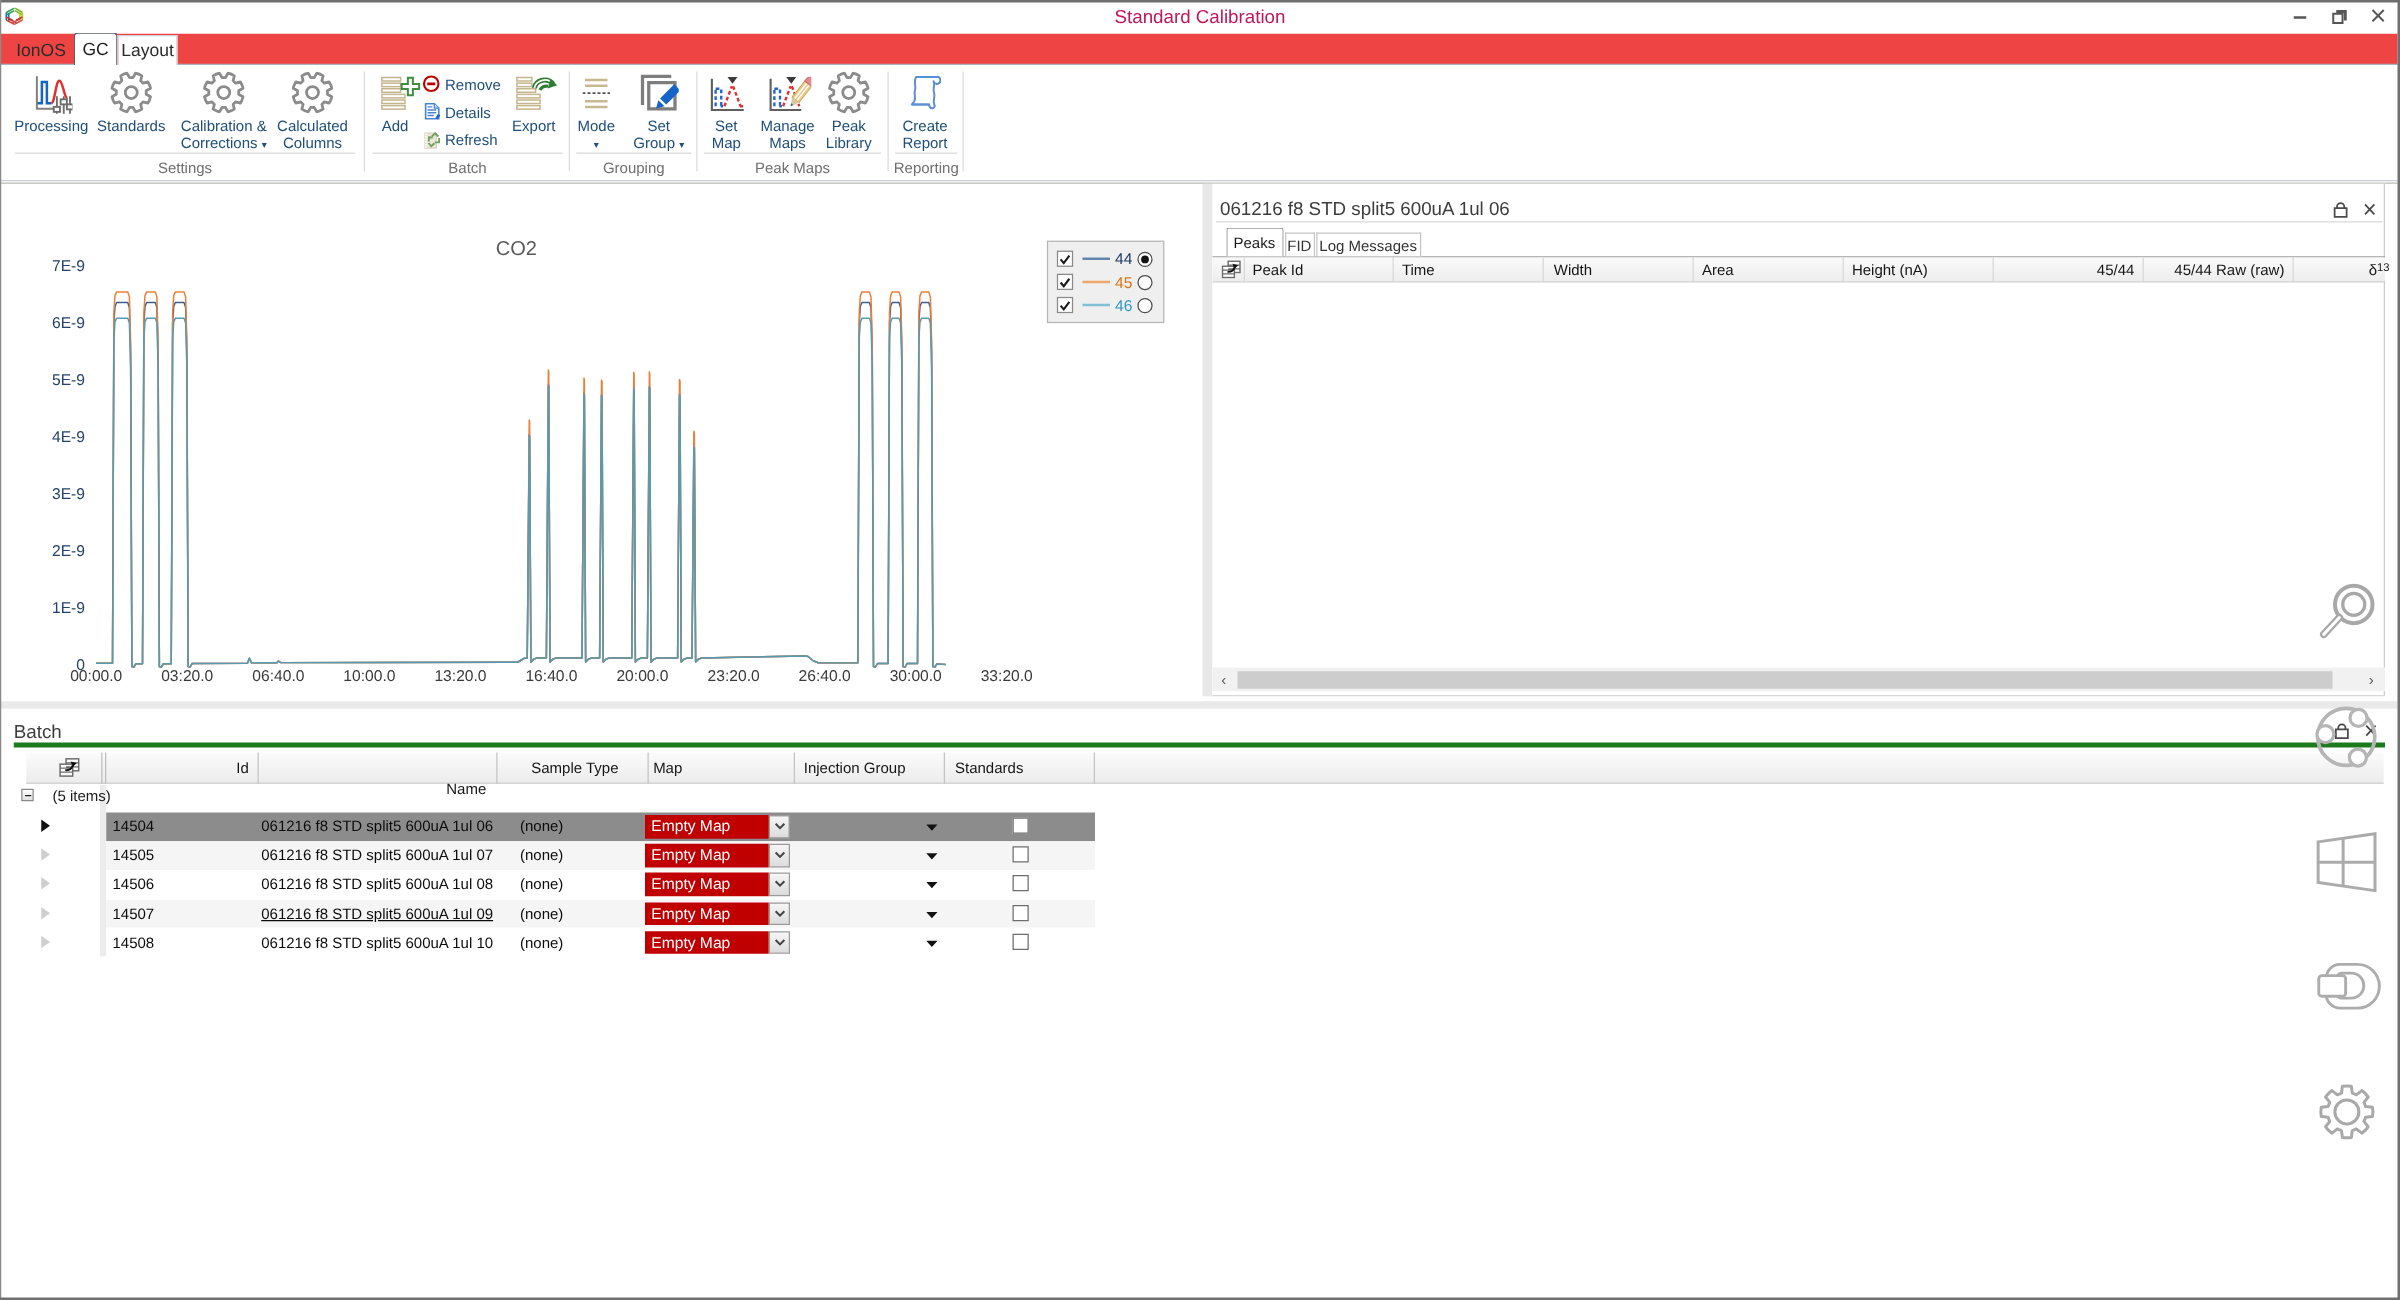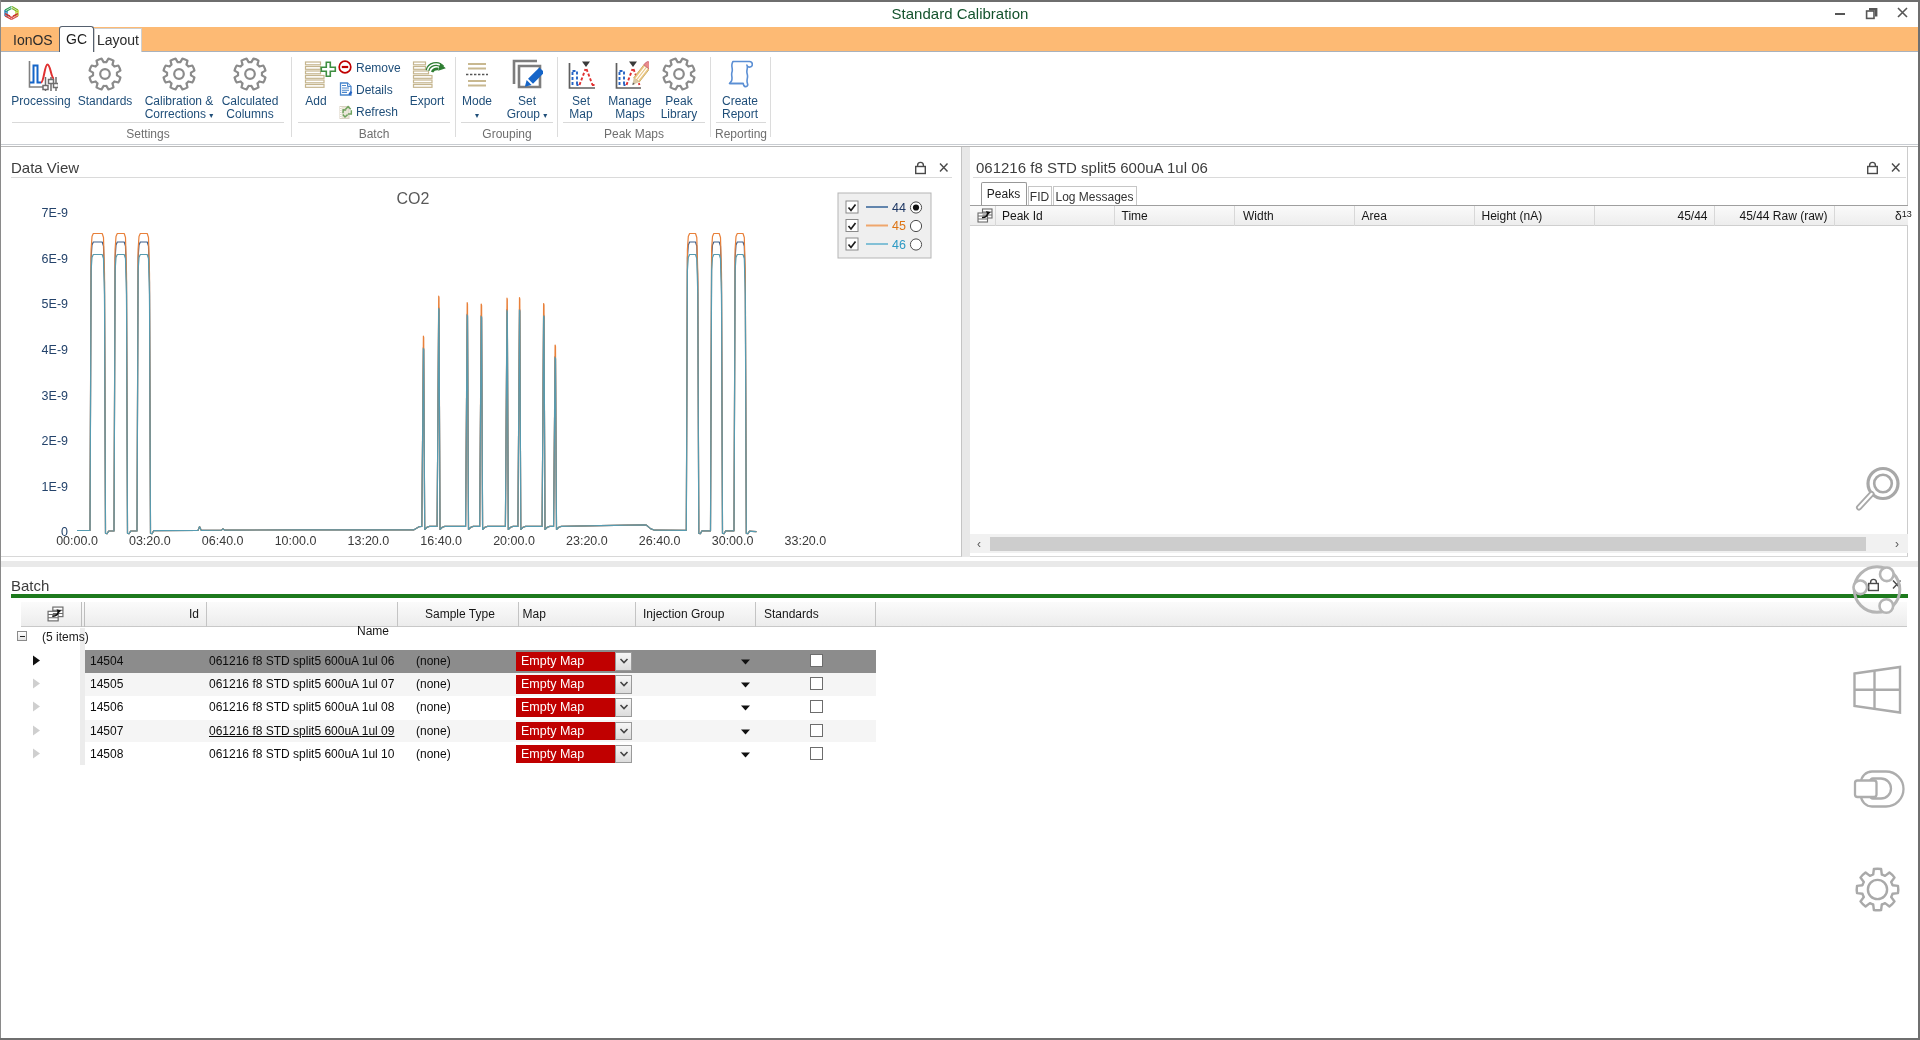--- a/index.html
+++ b/index.html
@@ -13,21 +13,21 @@
   .gline { position:absolute; top:70px; height:1px; background:#d9d9d9; }
   .gsep { position:absolute; top:5px; height:80px; width:1px; background:#dcdcdc; }
   .hdrtxt { font-size:12px; color:#161616;text-align:right; }
 </style>
 </head>
 <body>
 <div id="win">
 
   <div class="abs" style="left:0;top:0;width:1918px;height:27px;background:#fff;">
     <div class="abs" style="left:960px;top:5px;width:0;overflow:visible;">
-      <div style="position:absolute;left:-200px;width:400px;text-align:center;font-size:15px;color:#14532d;">Standard Calibration</div>
+      <div style="position:absolute;left:-200px;width:400px;text-align:center;font-size:15px;color:#be185d;">Standard Calibration</div>
     </div>
 
     <svg class="abs" style="left:4px;top:5px;" width="15" height="16" viewBox="0 0 15 16">
       <polygon points="7.5,0 15,4 15,12 7.5,16 0,12 0,4" fill="#fff"></polygon>
       <g stroke-width="1.3" fill="none">
         <path d="M1 5 L7.5 1.5 M1 7 L7.5 3.5" stroke="#2e9e57"></path>
         <path d="M8 1.5 L14 5 M8 3.5 L14 7" stroke="#7ab526"></path>
         <path d="M1 5 L1 11 M3 6 L3 12" stroke="#1b75bb"></path>
         <path d="M14 5 L14 11 M12 6 L12 12" stroke="#bcc926"></path>
         <path d="M1 11 L7.5 14.5 M3 10 L9.5 13.5" stroke="#cc3d35"></path>
@@ -39,21 +39,21 @@
     <svg class="abs" style="left:1826px;top:6px;" width="88" height="14" viewBox="0 0 88 14">
       <rect x="9" y="7" width="10" height="2" fill="#565656"></rect>
       <g stroke="#565656" stroke-width="1.6" fill="none">
         <path d="M43 3.2 h7.2 v7.2" stroke-width="2.4"></path>
         <rect x="40.6" y="5" width="7.4" height="7.4" fill="#fff"></rect>
         <path d="M72 2 l9 9 M81 2 l-9 9"></path>
       </g>
     </svg>
   </div>
 
-  <div class="abs" style="left:0;top:27px;width:1918px;height:25px;background:#fdba74;">
+  <div class="abs" style="left:0;top:27px;width:1918px;height:25px;background:#ef4444;">
     <div class="abs" style="left:0;top:24px;width:1918px;height:1px;background:#a9b2bd;"></div>
     <div class="abs" style="left:13px;top:5px;font-size:14px;color:#2b2b2b;">IonOS</div>
     <div class="abs" style="left:59px;top:-1px;width:35px;height:26px;background:#fff;border:1px solid #55606e;border-bottom:none;border-radius:3px 3px 0 0;text-align:center;font-size:14px;color:#1d1d1d;padding-top:4px;">GC</div>
     <div class="abs" style="left:94px;top:1px;width:48px;height:24px;background:#fff;border:1px solid #cfcfcf;border-bottom:none;text-align:center;font-size:14px;color:#2b2b2b;padding-top:3px;">Layout</div>
   </div>
 
   <div id="ribbon" class="abs" style="left:0;top:52px;width:1918px;height:93px;background:#fff;border-bottom:1px solid #c9cdd2;">
 
     <div class="gsep" style="left:291px;"></div>
     <div class="gsep" style="left:455px;"></div>
@@ -220,32 +220,20 @@
       <g fill="none" stroke="#5b8fd4" stroke-width="1.6" stroke-linejoin="round">
         <path d="M8 3.5 H24.5 a2.8 2.8 0 1 1 -2.6 3.8 V7 c1.5 3 -1 5.5 0.3 9 c1.2 3.3 -0.8 5 0 8.5 l0.6 2.5 c-0.6 2 -3 2.2 -4 0.5 l-0.6 -2 H4.5 l2 -2.5 c1.5 -3.5 -0.7 -5.5 0.5 -9 c1.1 -3.3 -1 -5.5 0.2 -8.8 C7.6 4.5 7.5 4.2 8 3.5 Z"></path>
         <path d="M4.5 25.5 h14.2"></path>
       </g>
     </svg>
     <div class="lbl" style="left:712px;top:43px;width:56px;">Create<br>Report</div>
   </div>
 
   <div class="abs" style="left:0;top:146px;width:1918px;height:1px;background:#b9b9b9;"></div>
 
-  <div class="abs" style="left:1px;top:147px;width:961px;height:410px;background:#fff;border-right:1px solid #c4c4c4;border-bottom:1px solid #d8d8d8;">
-    <div class="abs" style="left:10px;top:12px;font-size:15px;color:#3d3d3d;">Data View</div>
-    <div class="abs" style="left:10px;top:30px;width:941px;height:1px;background:#dadada;"></div>
-
-    <svg class="abs" style="left:913px;top:14px;" width="40" height="14" viewBox="0 0 40 14">
-      <g fill="none" stroke="#4a4a4a" stroke-width="1.4">
-        <rect x="1.7" y="5.5" width="9.6" height="7"></rect>
-        <path d="M3.6 5.5 v-1.2 a2.9 2.9 0 0 1 5.8 0 v1.2"></path>
-        <path d="M26 2.5 l7.5 8 M33.5 2.5 l-7.5 8"></path>
-      </g>
-    </svg>
-  </div>
 
   <svg class="abs" style="left:0;top:147px;" width="962" height="410" viewBox="0 147 962 410">
     <text x="413" y="204" text-anchor="middle" font-size="16" fill="#595959">CO2</text>
     <text x="68" y="536.2" text-anchor="end" font-size="12.5" fill="#24436b">0</text>
       <text x="68" y="490.6" text-anchor="end" font-size="12.5" fill="#24436b">1E-9</text>
       <text x="68" y="445.1" text-anchor="end" font-size="12.5" fill="#24436b">2E-9</text>
       <text x="68" y="399.5" text-anchor="end" font-size="12.5" fill="#24436b">3E-9</text>
       <text x="68" y="353.9" text-anchor="end" font-size="12.5" fill="#24436b">4E-9</text>
       <text x="68" y="308.3" text-anchor="end" font-size="12.5" fill="#24436b">5E-9</text>
       <text x="68" y="262.8" text-anchor="end" font-size="12.5" fill="#24436b">6E-9</text>

